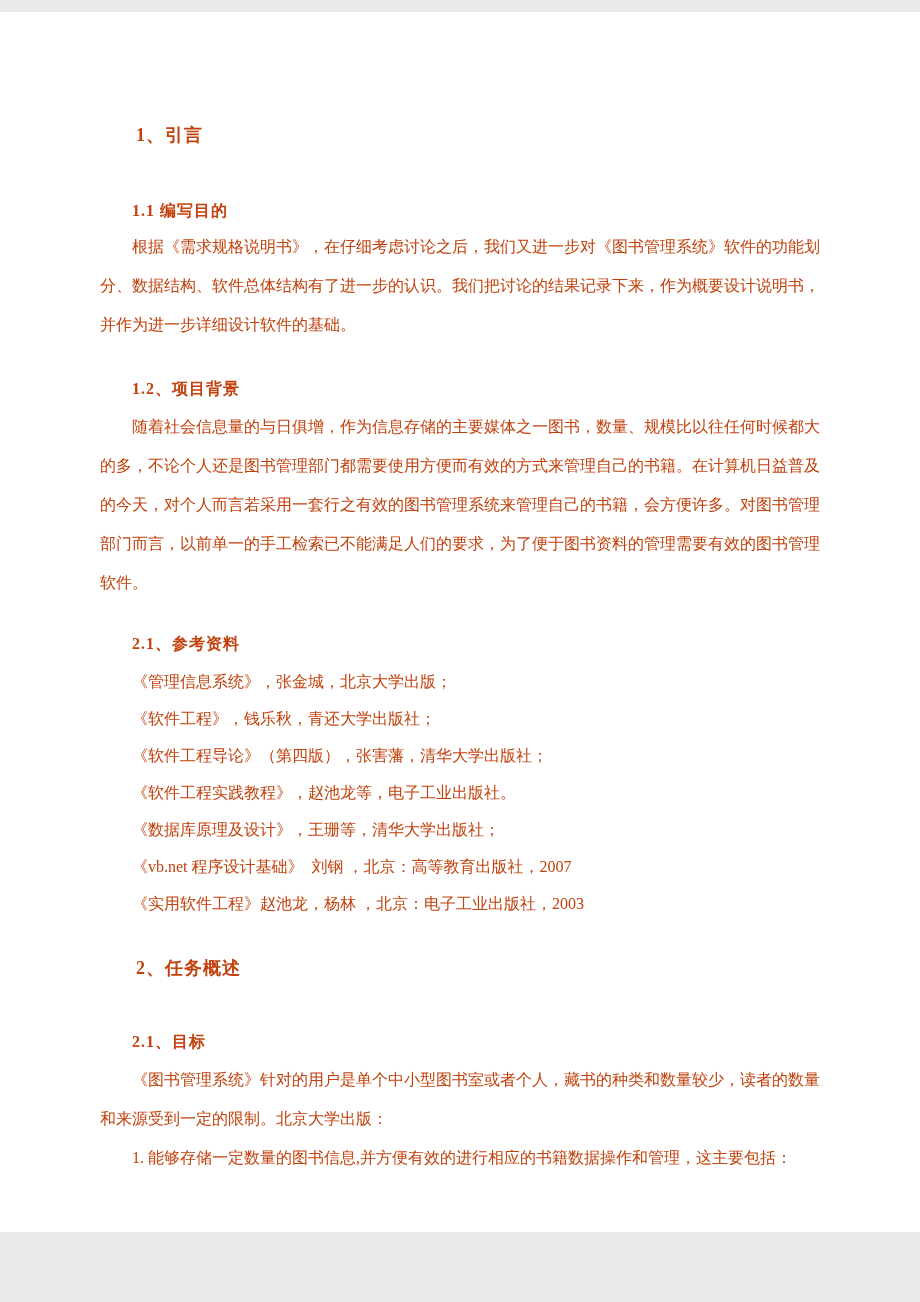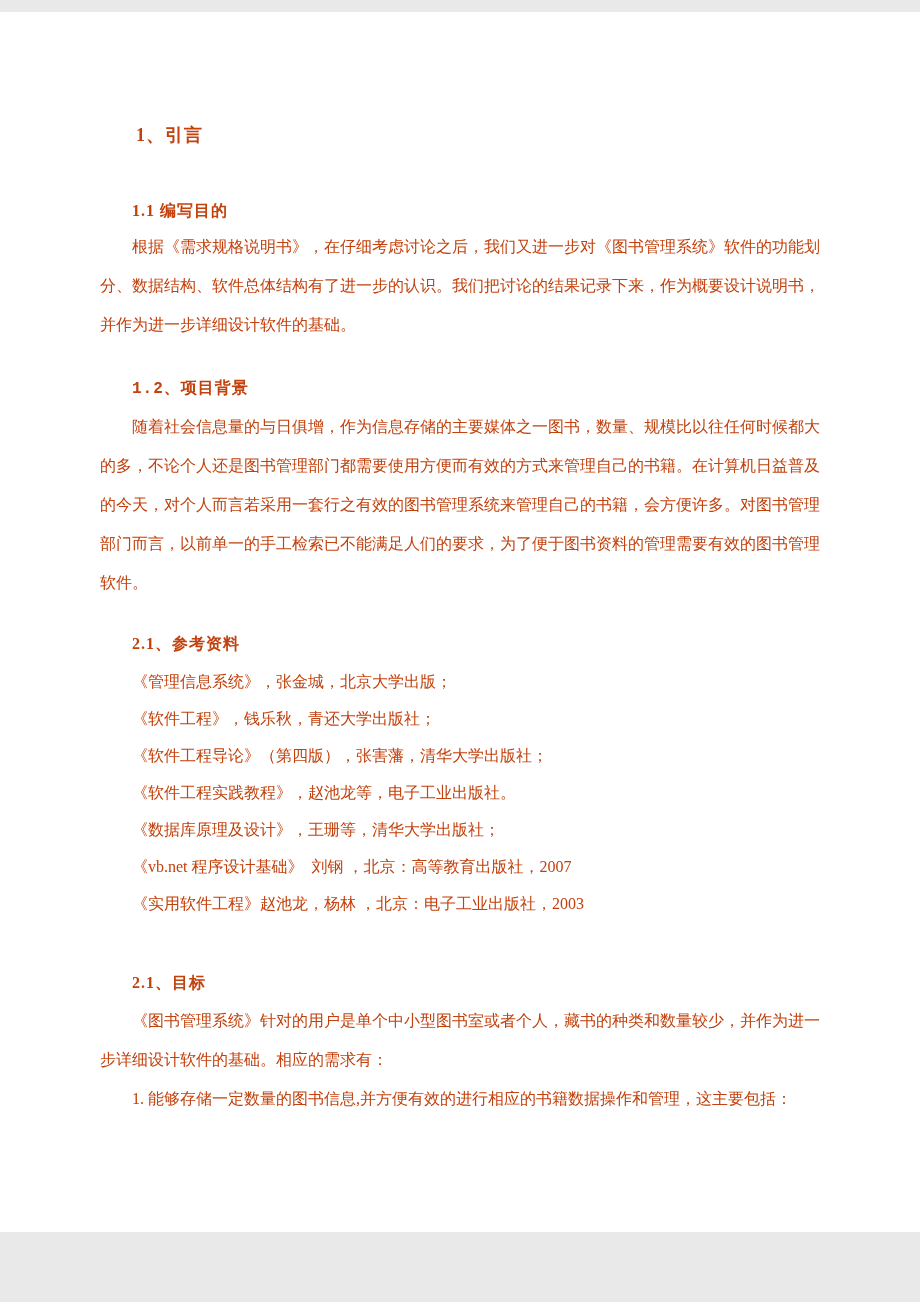--- a/index.html
+++ b/index.html
@@ -41,21 +41,21 @@
     white-space: pre-wrap;
   }
   .list-line {
     margin-left: 32px;
     line-height: 39px;
     white-space: pre-wrap;
   }
   
   .mt-h2-1   { margin-top: 52px; }
   .mt-para-1 { margin-top: 5px;  }
-  .mt-h2-2   { margin-top: 34px; font-family: Liberation Mono, monospace; }
+  .mt-h2-2   { margin-top: 34px; }
   .mt-para-2 { margin-top: 7px;  }
   .mt-h2-3   { margin-top: 31px; }
   .mt-refs   { margin-top: 8px;  }
   .mt-h1-2   { margin-top: 33px; }
   .mt-h2-4   { margin-top: 50px; }
   .mt-para-3 { margin-top: 7px;  }
 </style>
 </head>
 <body>
 
@@ -76,20 +76,21 @@
   <div class="mt-refs">
     <div class="ref">《管理信息系统》，张金城，北京大学出版；</div>
     <div class="ref">《软件工程》，钱乐秋，青还大学出版社；</div>
     <div class="ref">《软件工程导论》（第四版），张害藩，清华大学出版社；</div>
     <div class="ref">《软件工程实践教程》，赵池龙等，电子工业出版社。</div>
     <div class="ref">《数据库原理及设计》，王珊等，清华大学出版社；</div>
     <div class="ref">《vb.net 程序设计基础》  刘钢 ，北京：高等教育出版社，2007</div>
     <div class="ref">《实用软件工程》赵池龙，杨林 ，北京：电子工业出版社，2003</div>
   </div>
 
+  <div class="h1 mt-h1-2">2、任务概述</div>
 
   <div class="h2 mt-h2-4">2.1、目标</div>
 
-  <p class="para mt-para-3">《图书管理系统》针对的用户是单个中小型图书室或者个人，藏书的种类和数量较少，并作为进一步详细设计软件的基础。相应的需求有：</p>
+  <p class="para mt-para-3">《图书管理系统》针对的用户是单个中小型图书室或者个人，藏书的种类和数量较少，读者的数量和来源受到一定的限制。北京大学出版：</p>
 
   <div class="list-line">1. 能够存储一定数量的图书信息,并方便有效的进行相应的书籍数据操作和管理，这主要包括：</div>
 
 </div>
 
 </body></html>

